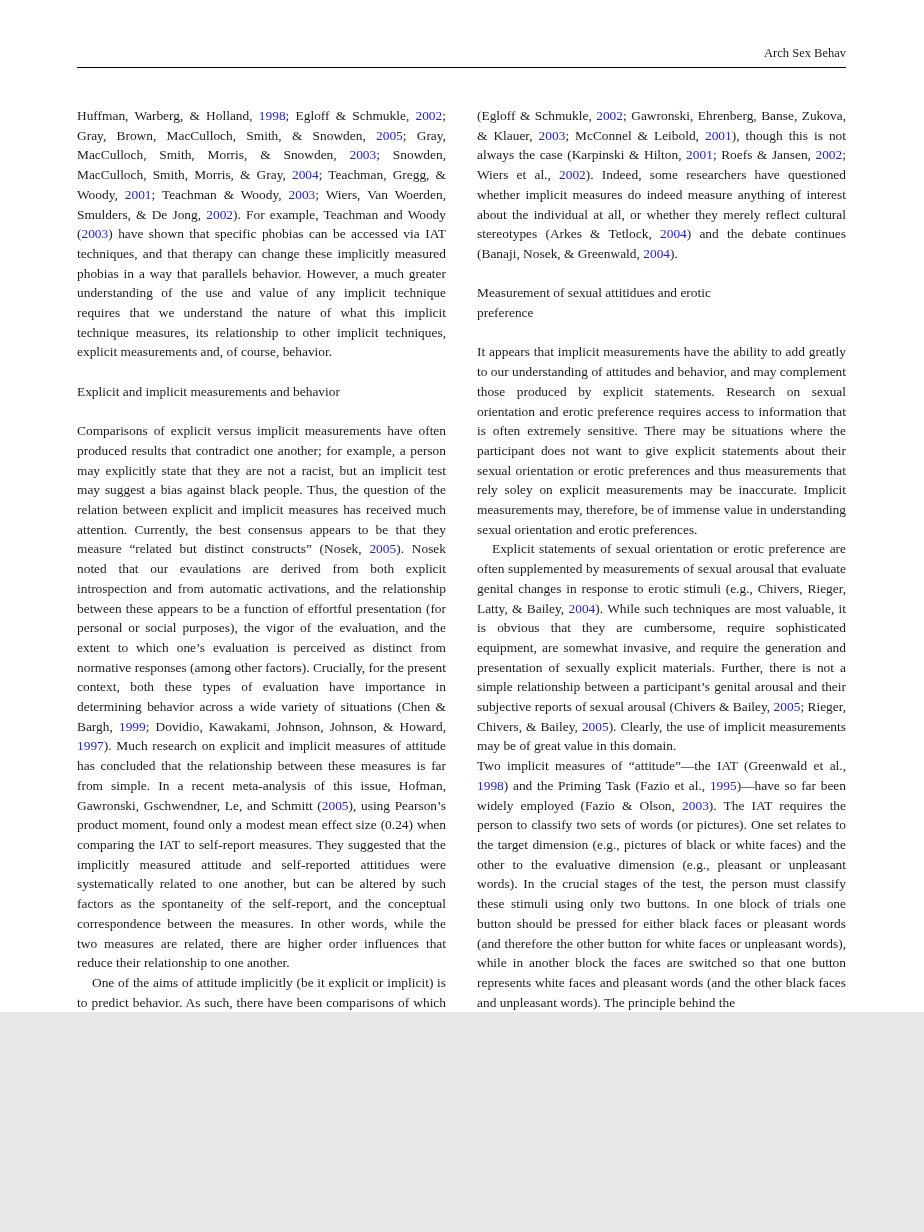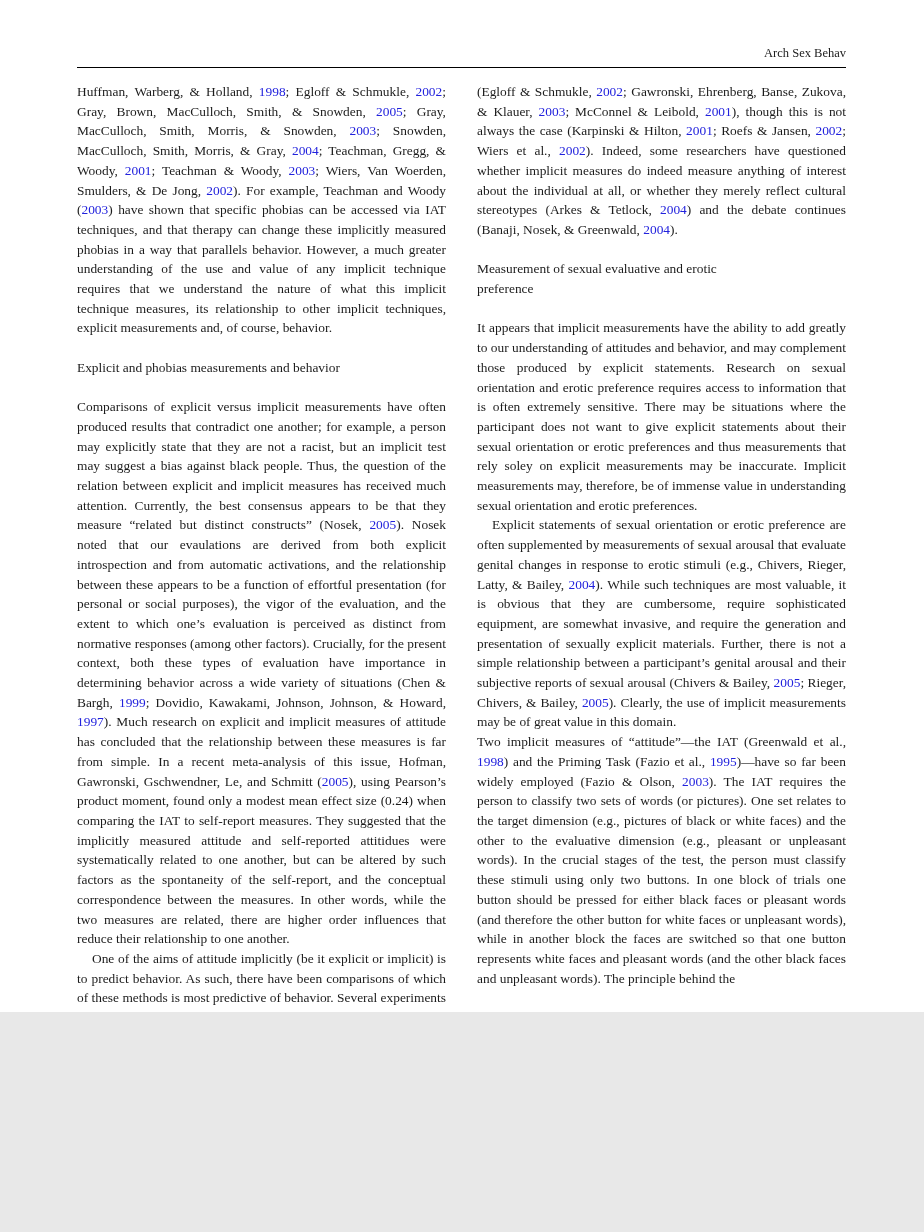--- a/index.html
+++ b/index.html
@@ -21,21 +21,21 @@
     line-height: 14px;
     color: #1b1b1b;
   }
   .header-rule {
     position: absolute;
     top: 67px; left: 77px; width: 769px;
     border-top: 1.6px solid #000;
   }
   .columns {
     position: absolute;
-    top: 82px; left: 77px; width: 769px;
+    top: 106px; left: 77px; width: 769px;
     display: flex;
     gap: 31px;
   }
   .col { width: 371.5px; }
   .para {
     margin: 0;
     font-size: 13.4px;
     line-height: 19.7px;
     text-align: justify;
     text-justify: inter-word;
@@ -72,27 +72,27 @@
 
 <div class="page">
   <div class="running-head">
     <span>Arch Sex Behav</span>
   </div>
   <div class="header-rule"></div>
 
   <div class="columns">
     <div class="col">
         <p class="para">Huffman, Warberg, &amp; Holland, <span class="cite">1998</span>; Egloff &amp; Schmukle, <span class="cite">2002</span>; Gray, Brown, MacCulloch, Smith, &amp; Snowden, <span class="cite">2005</span>; Gray, MacCulloch, Smith, Morris, &amp; Snowden, <span class="cite">2003</span>; Snowden, MacCulloch, Smith, Morris, &amp; Gray, <span class="cite">2004</span>; Teachman, Gregg, &amp; Woody, <span class="cite">2001</span>; Teachman &amp; Woody, <span class="cite">2003</span>; Wiers, Van Woerden, Smulders, &amp; De Jong, <span class="cite">2002</span>). For example, Teachman and Woody (<span class="cite">2003</span>) have shown that specific phobias can be accessed via IAT techniques, and that therapy can change these implicitly measured phobias in a way that parallels behavior. However, a much greater understanding of the use and value of any implicit technique requires that we understand the nature of what this implicit technique measures, its relationship to other implicit techniques, explicit measurements and, of course, behavior.</p>
-        <h3 class="section-heading">Explicit and phobias measurements and behavior</h3>
+        <h3 class="section-heading">Explicit and implicit measurements and behavior</h3>
         <p class="para">Comparisons of explicit versus implicit measurements have often produced results that contradict one another; for example, a person may explicitly state that they are not a racist, but an implicit test may suggest a bias against black people. Thus, the question of the relation between explicit and implicit measures has received much attention. Currently, the best consensus appears to be that they measure “related but distinct constructs” (Nosek, <span class="cite">2005</span>). Nosek noted that our evaulations are derived from both explicit introspection and from automatic activations, and the relationship between these appears to be a function of effortful presentation (for personal or social purposes), the vigor of the evaluation, and the extent to which one’s evaluation is perceived as distinct from normative responses (among other factors). Crucially, for the present context, both these types of evaluation have importance in determining behavior across a wide variety of situations (Chen &amp; Bargh, <span class="cite">1999</span>; Dovidio, Kawakami, Johnson, Johnson, &amp; Howard, <span class="cite">1997</span>). Much research on explicit and implicit measures of attitude has concluded that the relationship between these measures is far from simple. In a recent meta-analysis of this issue, Hofman, Gawronski, Gschwendner, Le, and Schmitt (<span class="cite">2005</span>), using Pearson’s product moment, found only a modest mean effect size (0.24) when comparing the IAT to self-report measures. They suggested that the implicitly measured attitude and self-reported attitidues were systematically related to one another, but can be altered by such factors as the spontaneity of the self-report, and the conceptual correspondence between the measures. In other words, while the two measures are related, there are higher order influences that reduce their relationship to one another.</p>
         <p class="para indent">One of the aims of attitude implicitly (be it explicit or implicit) is to predict behavior. As such, there have been comparisons of which of these methods is most predictive of behavior. Several experiments have found implicit measures to be better predictors of behavior than explicit measures</p>
       </div>
     <div class="col">
         <p class="para">(Egloff &amp; Schmukle, <span class="cite">2002</span>; Gawronski, Ehrenberg, Banse, Zukova, &amp; Klauer, <span class="cite">2003</span>; McConnel &amp; Leibold, <span class="cite">2001</span>), though this is not always the case (Karpinski &amp; Hilton, <span class="cite">2001</span>; Roefs &amp; Jansen, <span class="cite">2002</span>; Wiers et al., <span class="cite">2002</span>). Indeed, some researchers have questioned whether implicit measures do indeed measure anything of interest about the individual at all, or whether they merely reflect cultural stereotypes (Arkes &amp; Tetlock, <span class="cite">2004</span>) and the debate continues (Banaji, Nosek, &amp; Greenwald, <span class="cite">2004</span>).</p>
-        <h3 class="section-heading">Measurement of sexual evaluative and erotic
+        <h3 class="section-heading">Measurement of sexual attitidues and erotic
 preference</h3>
         <p class="para">It appears that implicit measurements have the ability to add greatly to our understanding of attitudes and behavior, and may complement those produced by explicit statements. Research on sexual orientation and erotic preference requires access to information that is often extremely sensitive. There may be situations where the participant does not want to give explicit statements about their sexual orientation or erotic preferences and thus measurements that rely soley on explicit measurements may be inaccurate. Implicit measurements may, therefore, be of immense value in understanding sexual orientation and erotic preferences.</p>
         <p class="para indent">Explicit statements of sexual orientation or erotic preference are often supplemented by measurements of sexual arousal that evaluate genital changes in response to erotic stimuli (e.g., Chivers, Rieger, Latty, &amp; Bailey, <span class="cite">2004</span>). While such techniques are most valuable, it is obvious that they are cumbersome, require sophisticated equipment, are somewhat invasive, and require the generation and presentation of sexually explicit materials. Further, there is not a simple relationship between a participant’s genital arousal and their subjective reports of sexual arousal (Chivers &amp; Bailey, <span class="cite">2005</span>; Rieger, Chivers, &amp; Bailey, <span class="cite">2005</span>). Clearly, the use of implicit measurements may be of great value in this domain.</p>
         <p class="para">Two implicit measures of “attitude”—the IAT (Greenwald et al., <span class="cite">1998</span>) and the Priming Task (Fazio et al., <span class="cite">1995</span>)—have so far been widely employed (Fazio &amp; Olson, <span class="cite">2003</span>). The IAT requires the person to classify two sets of words (or pictures). One set relates to the target dimension (e.g., pictures of black or white faces) and the other to the evaluative dimension (e.g., pleasant or unpleasant words). In the crucial stages of the test, the person must classify these stimuli using only two buttons. In one block of trials one button should be pressed for either black faces or pleasant words (and therefore the other button for white faces or unpleasant words), while in another block the faces are switched so that one button represents white faces and pleasant words (and the other black faces and unpleasant words). The principle behind the</p>
       </div>
   </div>
 
   <div class="page-footer">
     <span class="springer-mark">♘</span>
     <span class="publisher">Springer</span>

